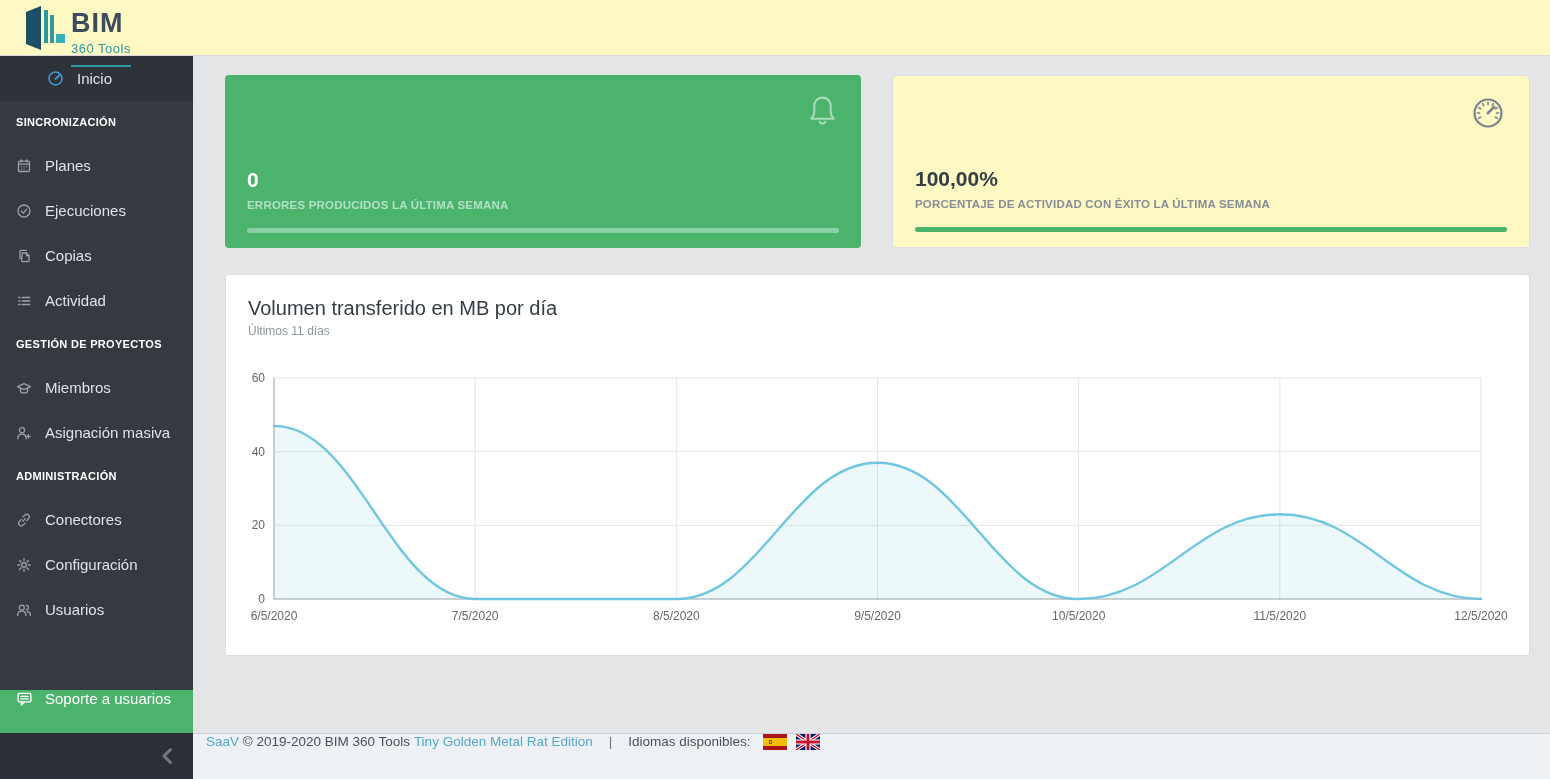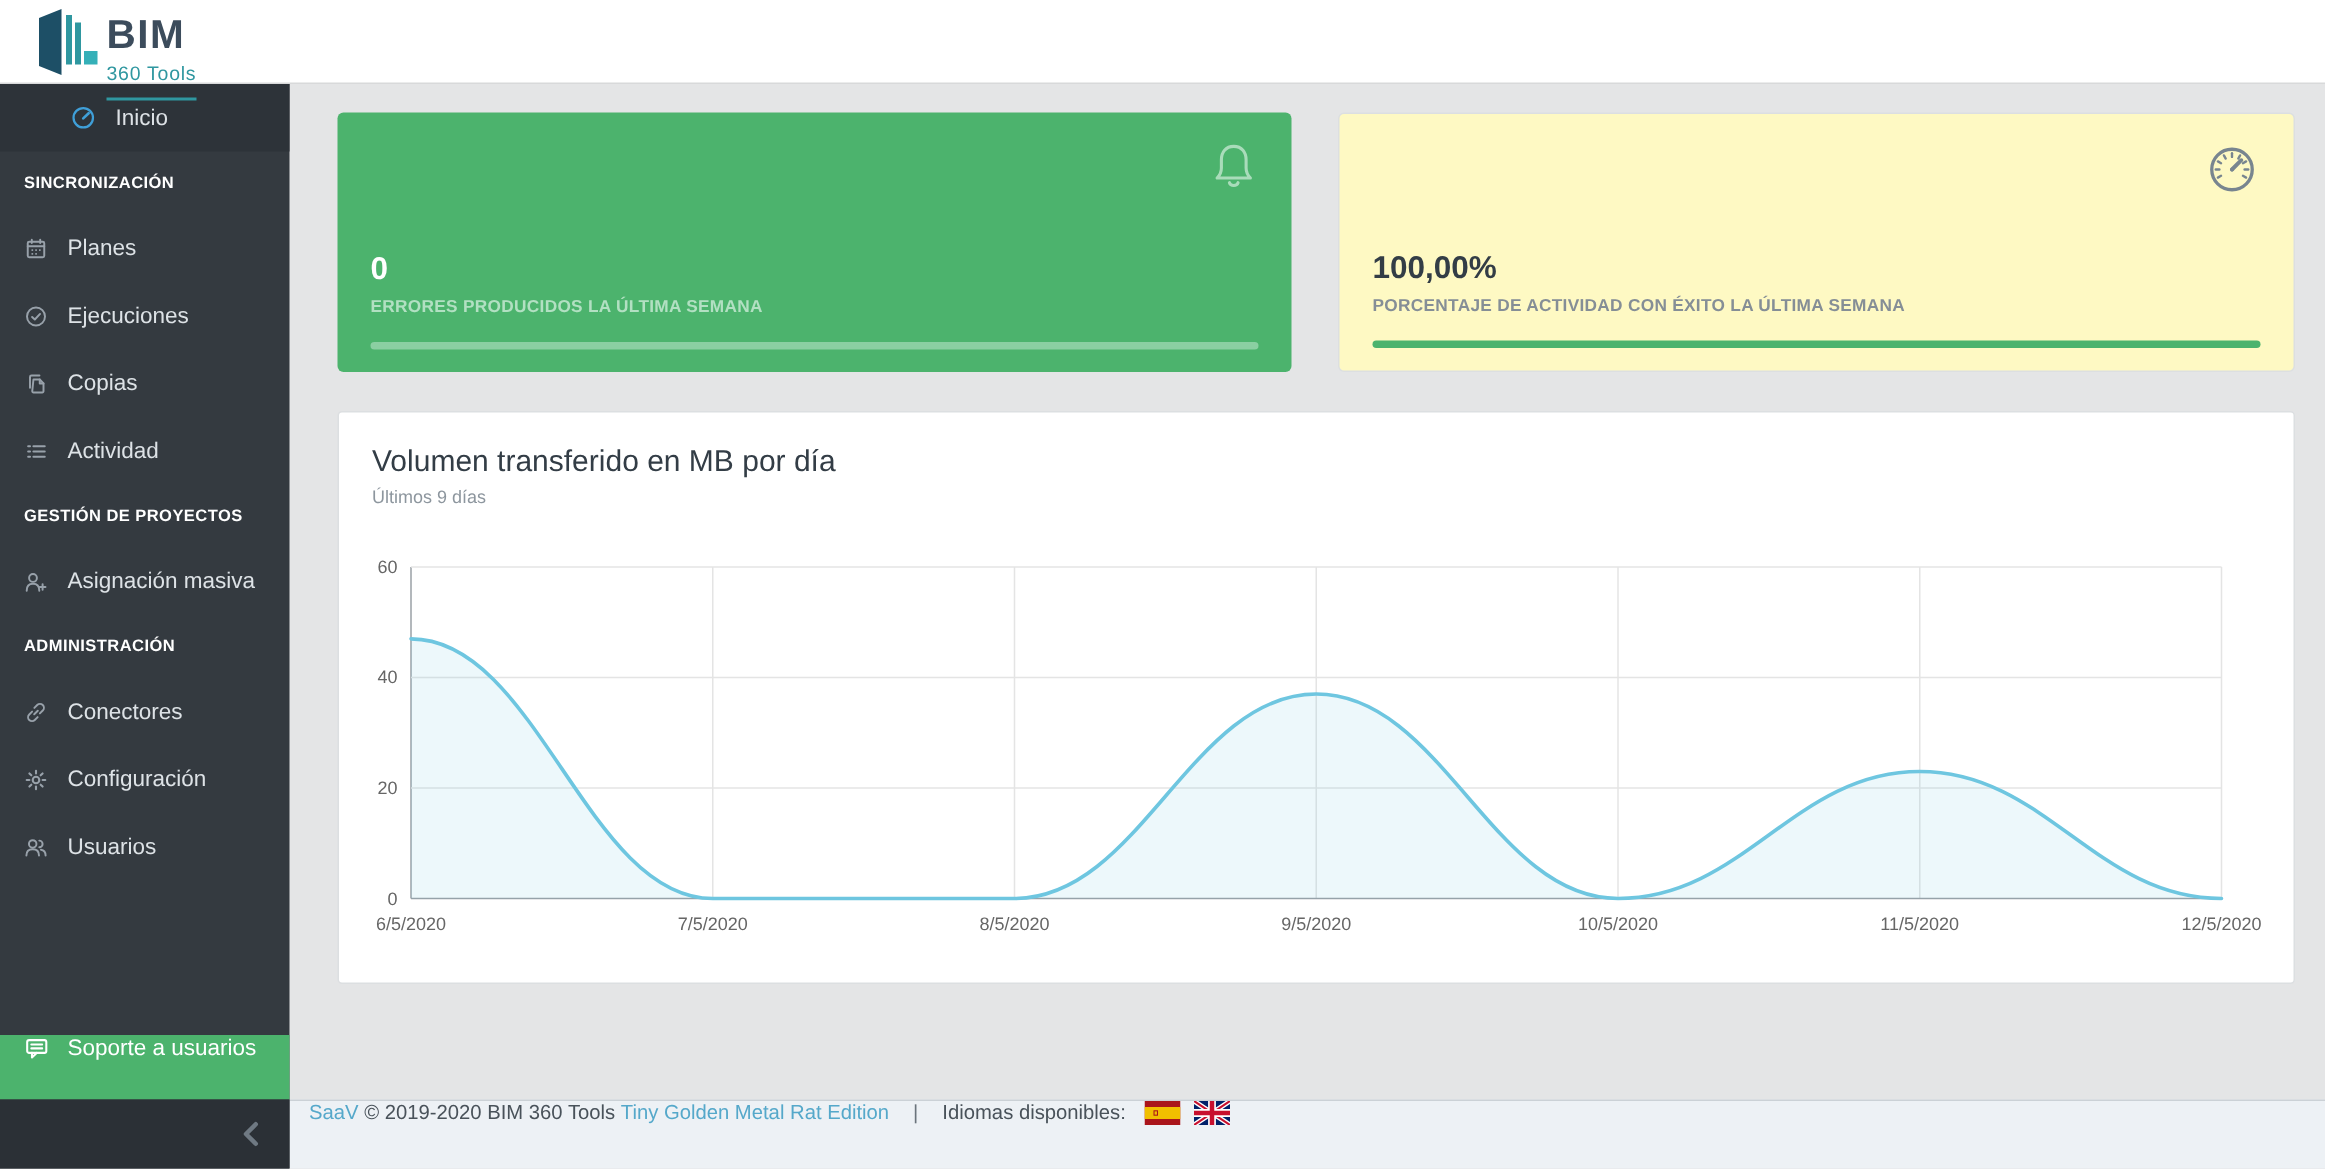--- a/index.html
+++ b/index.html
@@ -4,21 +4,21 @@
 <style>
   * { box-sizing: border-box; }
   html,body { margin:0; padding:0; }
   body {
     width:1550px; height:779px; position:relative; overflow:hidden;
     font-family:"Liberation Sans","DejaVu Sans",sans-serif;
     background:#e4e5e6;
   }
   
   .topbar { position:absolute; left:0; top:0; width:1550px; height:56px;
-    background:#ffffff; border-bottom:1px solid #d8d9da; z-index:5; }
+    background:#fef9c3; border-bottom:1px solid #d8d9da; z-index:5; }
   .logo { position:absolute; left:24px; top:5px; display:flex; align-items:flex-start; gap:5px; }
   .logo-text { display:flex; flex-direction:column; line-height:1; margin-top:5px; }
   .logo-line1 { font-size:27px; font-weight:bold; color:#3c4c5c; letter-spacing:1px; }
   .logo-line2 { font-size:13px; color:#2f97a0; margin-top:5px; padding-bottom:10px;
     border-bottom:2px solid #2f97a0; letter-spacing:0.5px; }
   
   .sidebar { position:absolute; left:0; top:56px; bottom:0; width:193px;
     background:#343a40; display:flex; flex-direction:column; z-index:4; }
   .nav-item { height:45px; flex:none; display:flex; align-items:center; gap:13px;
     padding:0 16px; color:#dde2e6; font-size:15px; cursor:pointer; }
@@ -132,20 +132,27 @@
       <line x1="2.8" y1="8" x2="4" y2="8"></line>
         <line x1="6.3" y1="8" x2="13.8" y2="8"></line>
       <line x1="2.8" y1="11.5" x2="4" y2="11.5"></line>
         <line x1="6.3" y1="11.5" x2="13.8" y2="11.5"></line>
     </svg>
     <span>Actividad</span>
   </div>
 
   <div class="nav-section">GESTIÓN DE PROYECTOS</div>
 
+  <div class="nav-item">
+    <svg width="16" height="16" viewBox="0 0 16 16" fill="none" stroke="currentColor" stroke-width="1.3" stroke-linecap="round" stroke-linejoin="round">
+      <polygon points="1.5,6.6 8,3.6 14.5,6.6 8,9.6"></polygon>
+      <path d="M4.4 8.2 V11 c0 1 1.6 1.9 3.6 1.9 s3.6-0.9 3.6-1.9 V8.2"></path>
+    </svg>
+    <span>Miembros</span>
+  </div>
 
   <div class="nav-item">
     <svg width="16" height="16" viewBox="0 0 16 16" fill="none" stroke="currentColor" stroke-width="1.3" stroke-linecap="round">
       <circle cx="6" cy="5.3" r="2.6"></circle>
       <path d="M1.8 13.8 c0-3.2 1.9-4.6 4.2-4.6 s4.2 1.4 4.2 4.6"></path>
       <line x1="12.4" y1="9.4" x2="12.4" y2="13.2"></line>
       <line x1="10.5" y1="11.3" x2="14.3" y2="11.3"></line>
     </svg>
     <span>Asignación masiva</span>
   </div>
@@ -241,21 +248,21 @@
         </svg>
       </div>
       <div class="stat-value">100,00%</div>
       <div class="stat-label">PORCENTAJE DE ACTIVIDAD CON ÉXITO LA ÚLTIMA SEMANA</div>
       <div class="stat-bar"></div>
     </div>
   </div>
 
   <div class="chart-card">
     <div class="chart-title">Volumen transferido en MB por día</div>
-    <div class="chart-sub">Últimos 9 días</div>
+    <div class="chart-sub">Últimos 11 días</div>
     <svg class="chart-svg" width="1259" height="264" viewBox="0 0 1259 264">
         <line x1="26" y1="13" x2="26" y2="234" stroke="#9aa0a6" stroke-width="1"></line>
         <line x1="227.16666666666666" y1="13" x2="227.16666666666666" y2="234" stroke="#e4e4e4" stroke-width="1"></line>
         <line x1="428.3333333333333" y1="13" x2="428.3333333333333" y2="234" stroke="#e4e4e4" stroke-width="1"></line>
         <line x1="629.5" y1="13" x2="629.5" y2="234" stroke="#e4e4e4" stroke-width="1"></line>
         <line x1="830.6666666666666" y1="13" x2="830.6666666666666" y2="234" stroke="#e4e4e4" stroke-width="1"></line>
         <line x1="1031.8333333333335" y1="13" x2="1031.8333333333335" y2="234" stroke="#e4e4e4" stroke-width="1"></line>
         <line x1="1233" y1="13" x2="1233" y2="234" stroke="#e4e4e4" stroke-width="1"></line>
         <text x="17" y="238" text-anchor="end" fill="#666" font-size="12" font-family="Liberation Sans, sans-serif">0</text>
         <line x1="26" y1="160.33333333333334" x2="1233" y2="160.33333333333334" stroke="#e4e4e4" stroke-width="1"></line>

